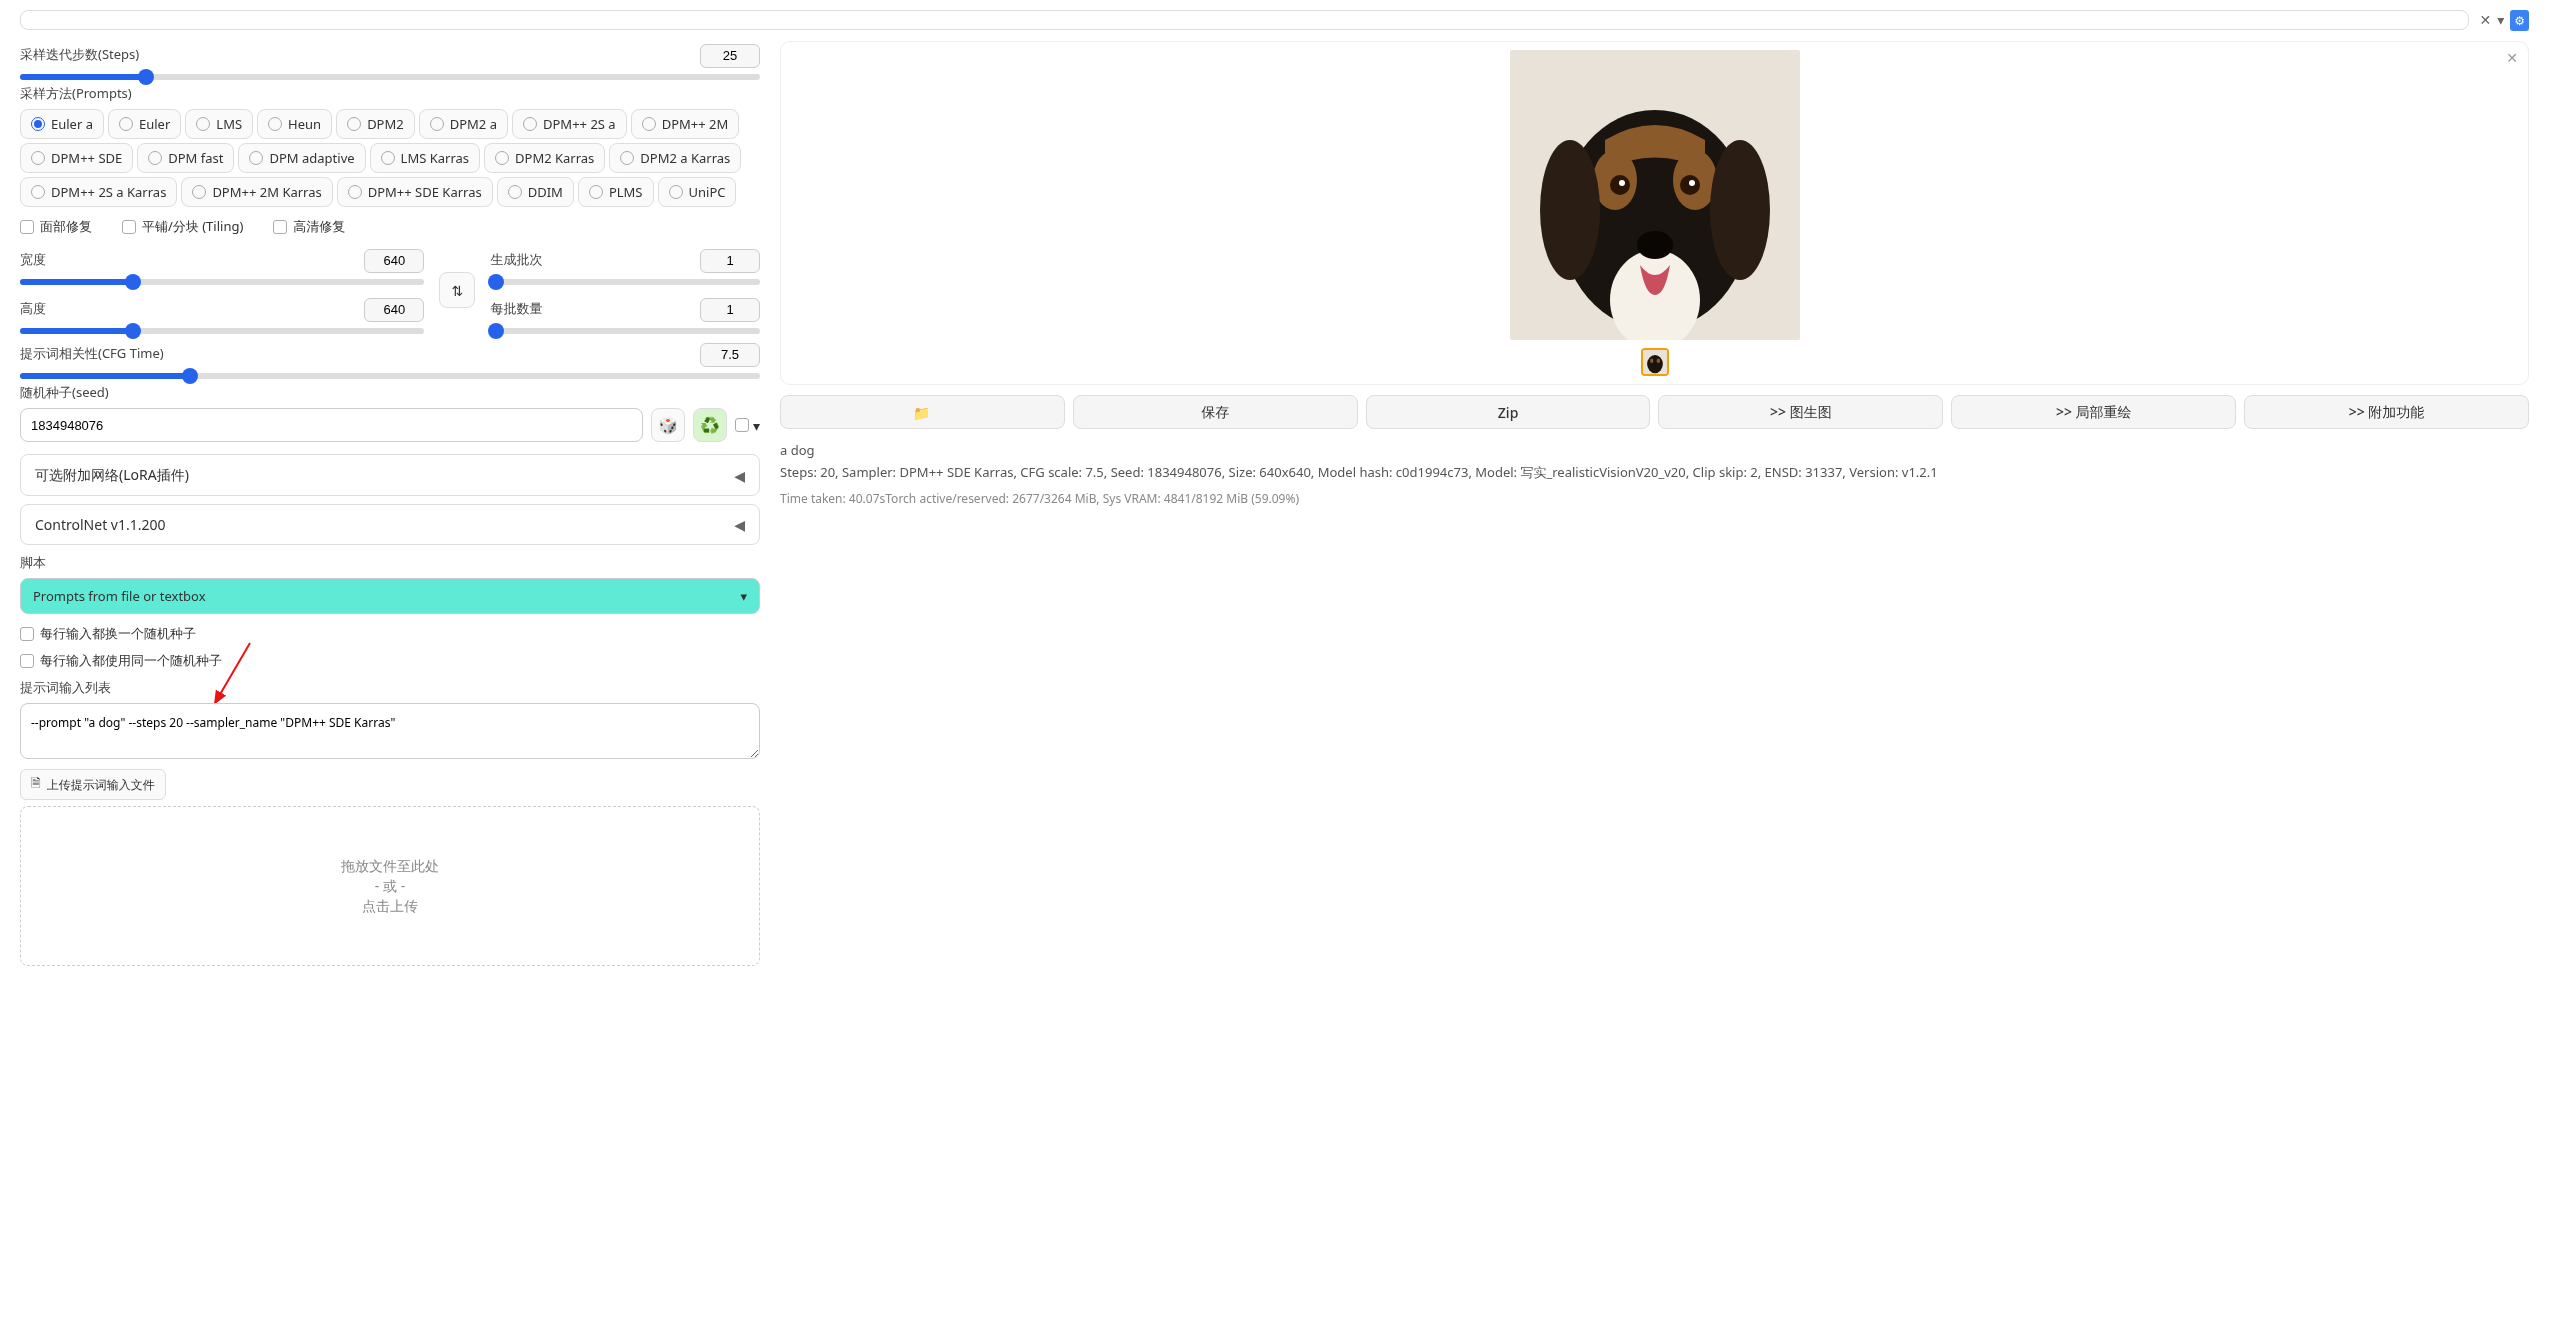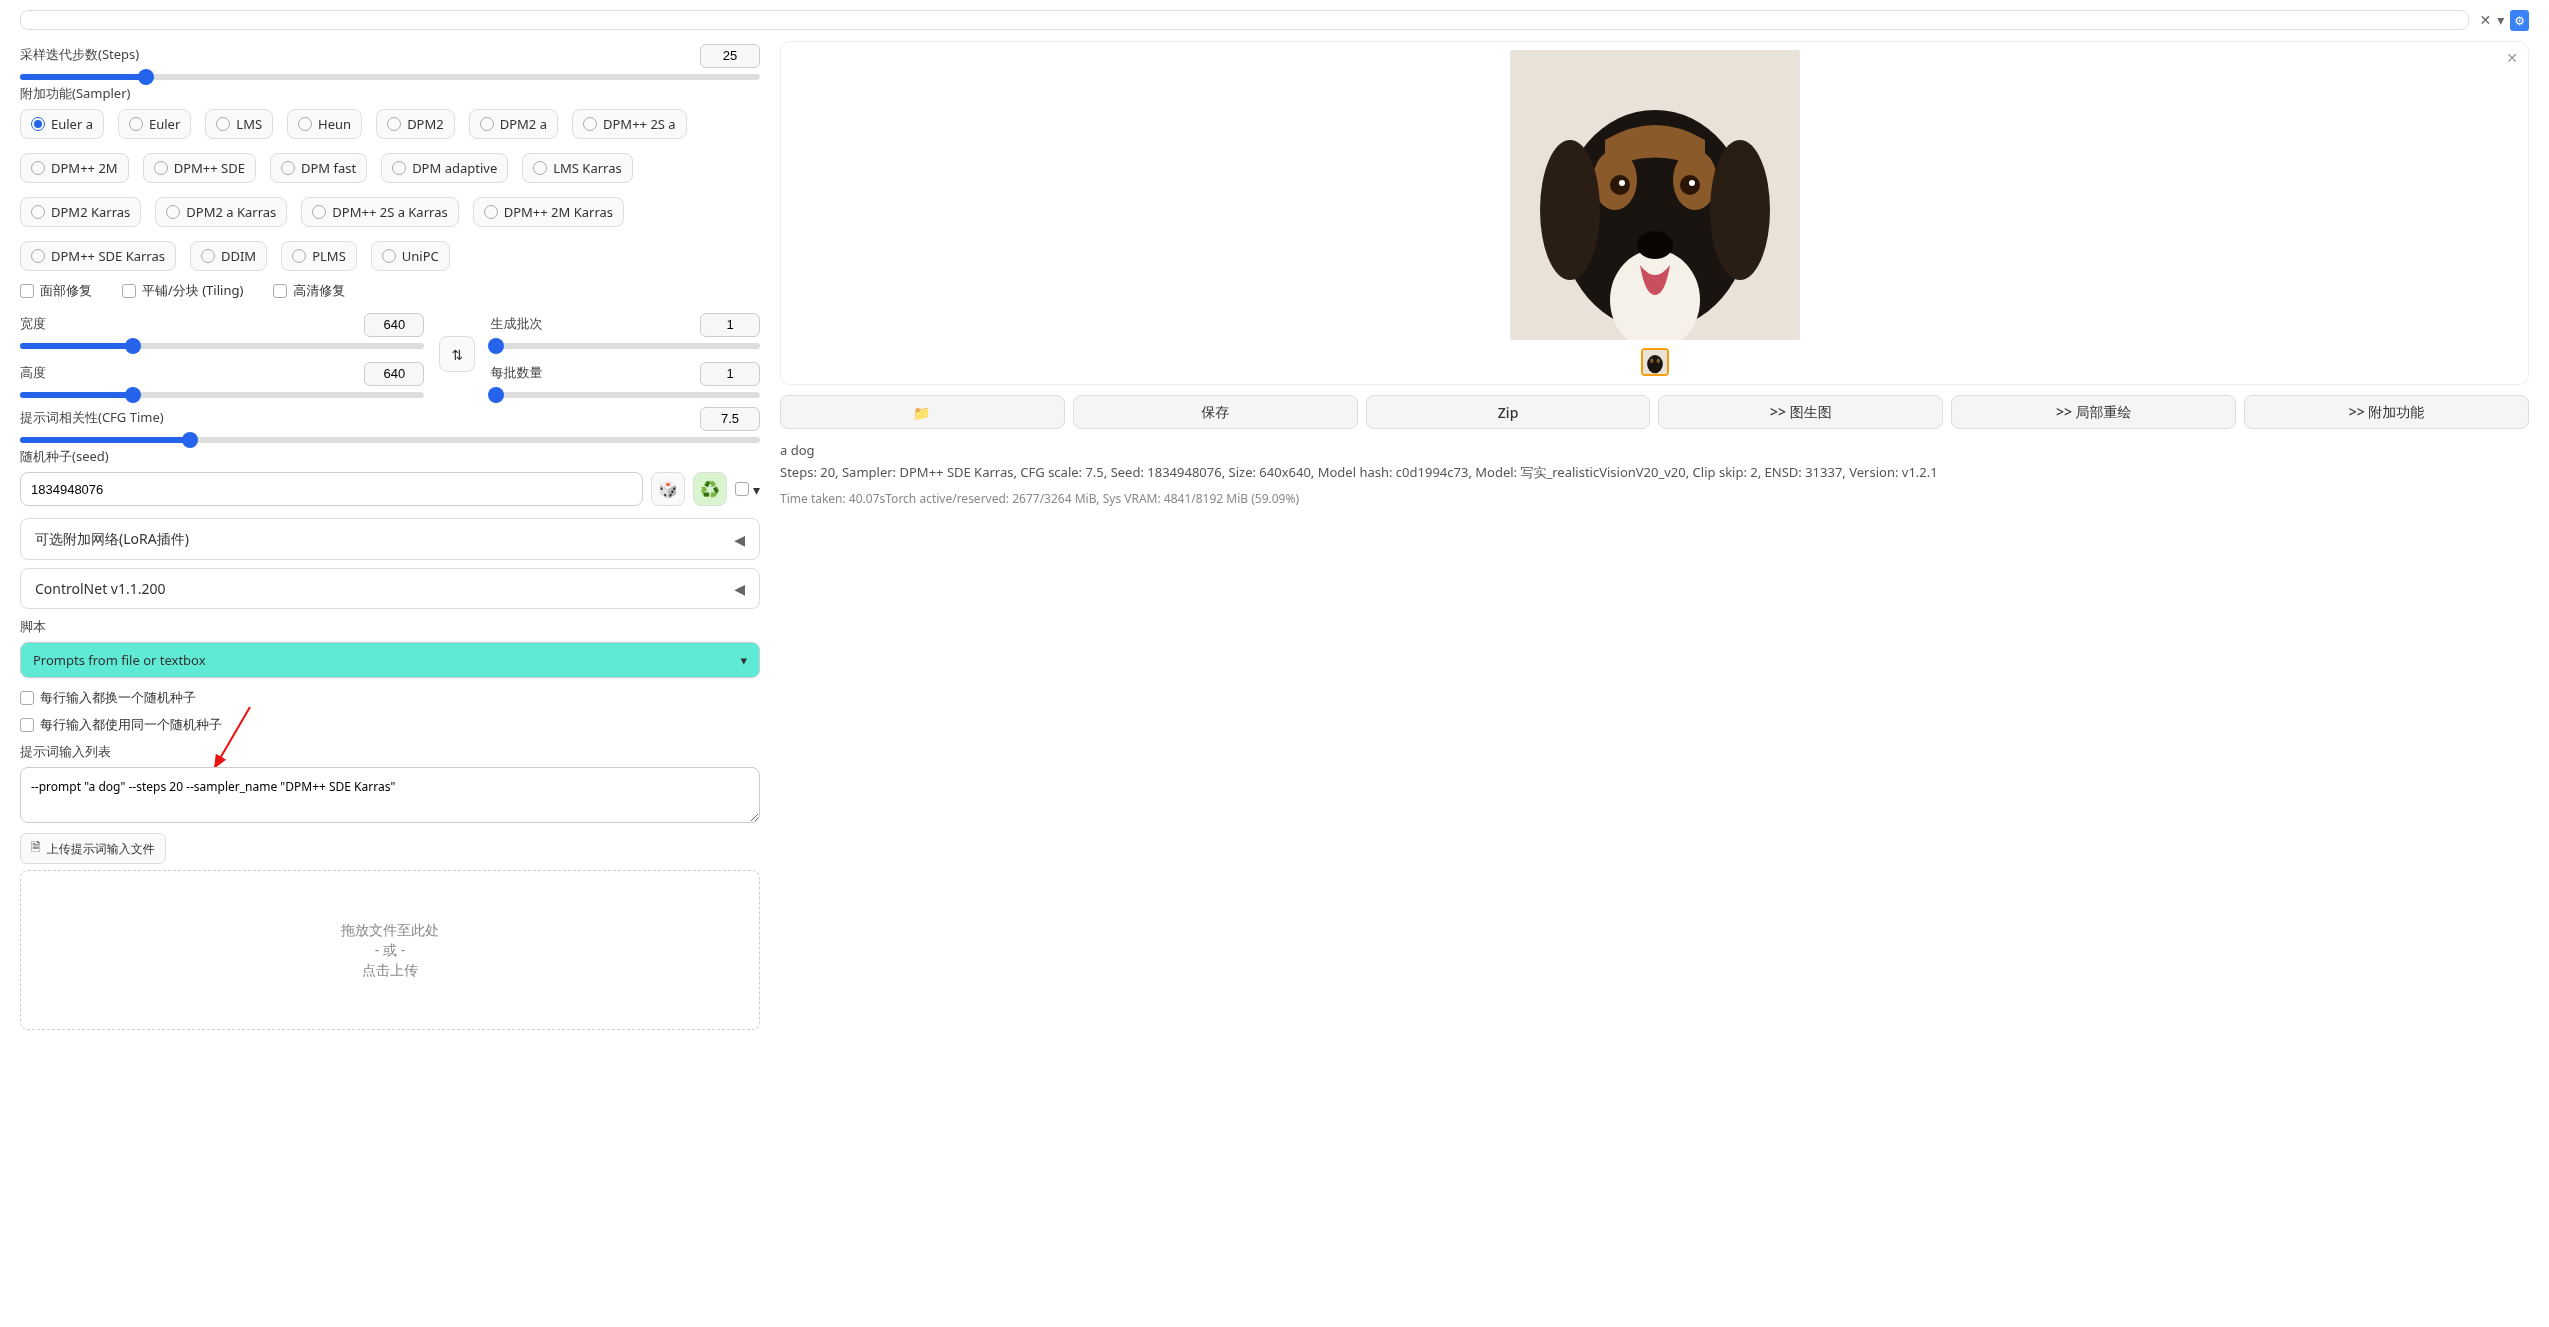--- a/index.html
+++ b/index.html
@@ -15,21 +15,21 @@
 
 .section-label { font-size: 13px; color: #444; margin-bottom: 6px; margin-top: 4px; }
 .slider-group { flex: 1; }
 .slider-header { display: flex; justify-content: space-between; align-items: center; margin-bottom: 4px; }
 .number-box { width: 60px; height: 24px; border: 1px solid #ccc; border-radius: 6px; text-align: center; font-size: 13px; background:#f7f7f7; }
 
 .slider-track { position: relative; height: 6px; background: #ddd; border-radius: 3px; }
 .slider-fill { position: absolute; height: 6px; background: #2563eb; border-radius: 3px; left: 0; }
 .slider-thumb { position: absolute; width: 16px; height: 16px; background: #2563eb; border-radius: 50%; top: -5px; transform: translateX(-50%); cursor:pointer; }
 
-.radio-grid { display: flex; flex-wrap: wrap; gap: 14px; margin-bottom: 10px; text-align: center; }
+.radio-grid { display: flex; flex-wrap: wrap; gap: 4px; margin-bottom: 10px; text-align: center; }
 .radio-item { display: flex; align-items: center; gap: 6px; padding: 5px 10px; border: 1px solid #ddd; border-radius: 8px; font-size: 13px; cursor:pointer; white-space:nowrap; background:#fafafa; }
 .radio-circle { width: 14px; height: 14px; border: 1.5px solid #aaa; border-radius: 50%; display:inline-flex; align-items:center; justify-content:center; }
 .radio-item.selected .radio-circle { border-color: #2563eb; }
 .radio-item.selected .radio-circle::after { content:''; width:8px; height:8px; background:#2563eb; border-radius:50%; }
 
 .checkbox-row { display: flex; gap: 30px; margin-bottom: 10px; }
 .checkbox-item { display: flex; align-items: center; gap: 6px; font-size: 13px; cursor:pointer; }
 .checkbox-box { width: 14px; height: 14px; border: 1.5px solid #aaa; border-radius: 3px; }
 
 .dims-row { display: flex; gap: 15px; align-items: flex-end; margin-bottom:6px; }
@@ -91,21 +91,21 @@
     <div class="slider-header">
       <span class="section-label">采样迭代步数(Steps)</span>
       <input class="number-box" value="25" style="">
     </div>
     <div class="slider-track">
       <div class="slider-fill" style="width:17%"></div>
       <div class="slider-thumb" style="left:17%"></div>
     </div>
   </div>
 
-  <div class="section-label">附加功能(Sampler)</div>
+  <div class="section-label">采样方法(Prompts)</div>
   <div class="radio-grid" id="sampler-grid">
         <label class="radio-item selected">
           <span class="radio-circle"></span>
           <span>Euler a</span>
         </label>
         <label class="radio-item">
           <span class="radio-circle"></span>
           <span>Euler</span>
         </label>
         <label class="radio-item">

